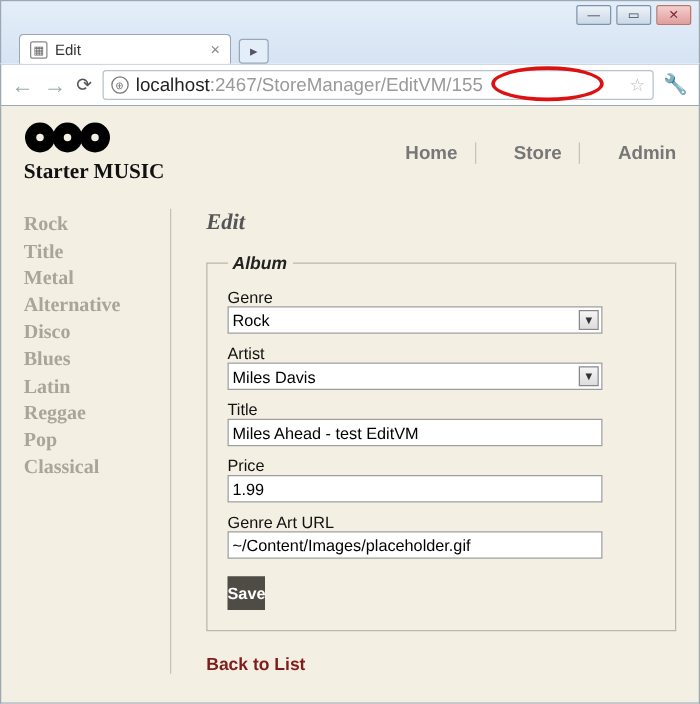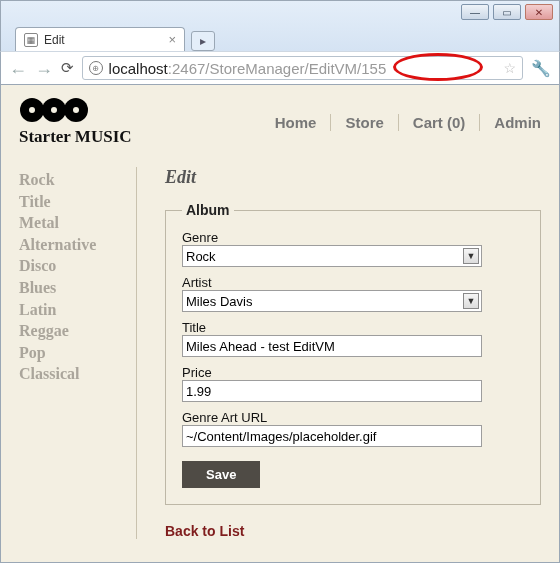--- a/index.html
+++ b/index.html
@@ -116,21 +116,21 @@
     font-weight:bold;
     font-size:17px;
     color:#111;
     margin-top:4px;
   }
   .disc-row { display:flex; gap:-4px; }
   .disc-row svg { display:block; }
   .topnav {
     margin-left:auto;
     display:flex;
-    gap:0;
+    gap:16px;
     color:#777;
     font-size:15px;
     font-weight:bold;
   }
   .topnav .navitem {
     padding: 0 14px;
     border-right:1px solid #c9c2ae;
   }
   .topnav .navitem:last-child { border-right:none; padding-right:0; }
   .body-row {
@@ -164,20 +164,21 @@
   fieldset.album {
     border:1px solid #bdb7a6;
     padding: 10px 16px 16px 16px;
     margin:0;
   }
   fieldset.album legend {
     font-weight:bold;
     font-size:14px;
     color:#222;
     padding:0 4px;
+    font-style:italic;
   }
   .field { margin-top:8px; }
   .field:first-of-type{ margin-top:2px;}
   .flabel { font-size:13px; color:#111; }
   .sel, .txt {
     width: 300px;
     font-size:13px;
     font-family: Arial, sans-serif;
     border:1px solid #9d9d9d;
     background:#fff;
@@ -192,21 +193,21 @@
   .sel .dd {
     width:16px;height:16px;border:1px solid #888;background:linear-gradient(#f5f5f5,#ddd);display:flex;align-items:center;justify-content:center;font-size:9px;color:#333;
   }
   .savebtn {
     margin-top:14px;
     background:#4f4b45;
     color:#fff;
     font-size:13px;
     font-weight:bold;
     border:none;
-    padding:6px 24px;
+    padding:6px 0;
   }
   .backlink {
     display:block;
     margin-top:18px;
     color:#7f1d1d;
     font-weight:bold;
     font-size:14px;
     text-decoration:none;
   }
 </style>
@@ -255,21 +256,20 @@
             <circle cx="57" cy="13" r="12"></circle>
               <circle cx="57" cy="13" r="3" fill="#f3efe2"></circle>
           </g>
         </svg>
       </div>
       <div class="brand">Starter MUSIC</div>
     </div>
     <div class="topnav">
       <span class="navitem">Home</span>
       <span class="navitem">Store</span>
-      <span class="navitem">Cart (0)</span>
       <span class="navitem">Admin</span>
     </div>
   </div>
 
   <div class="body-row">
     <div class="sidebar">
       <div class="cat">Rock</div>
       <div class="cat">Title</div>
       <div class="cat">Metal</div>
       <div class="cat">Alternative</div>

